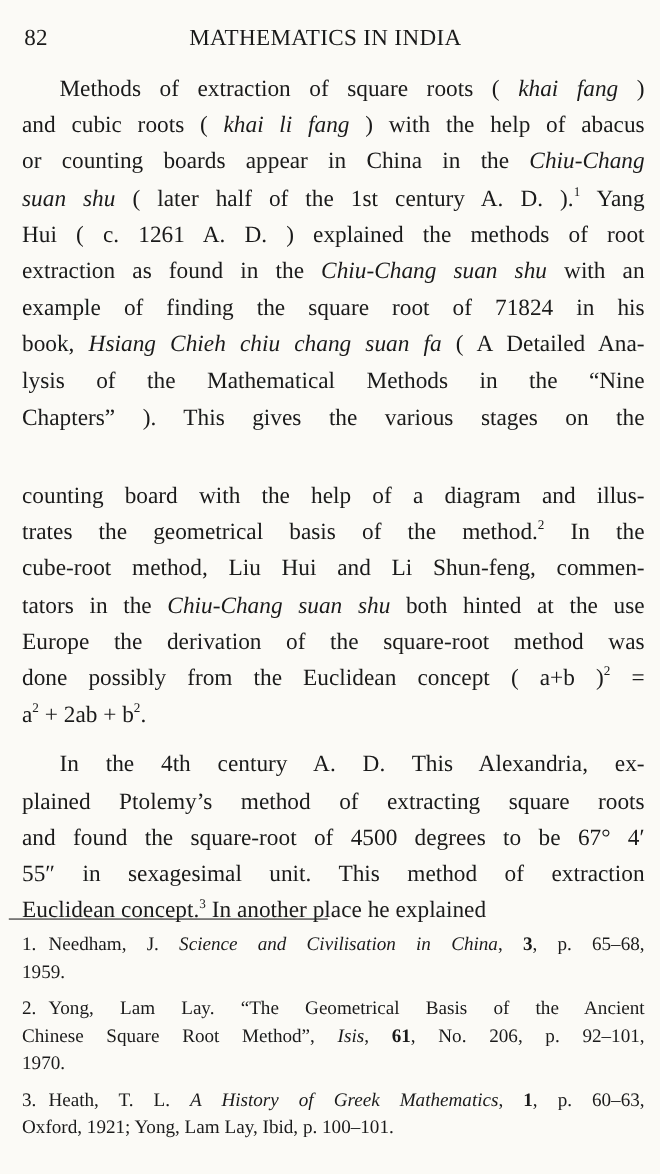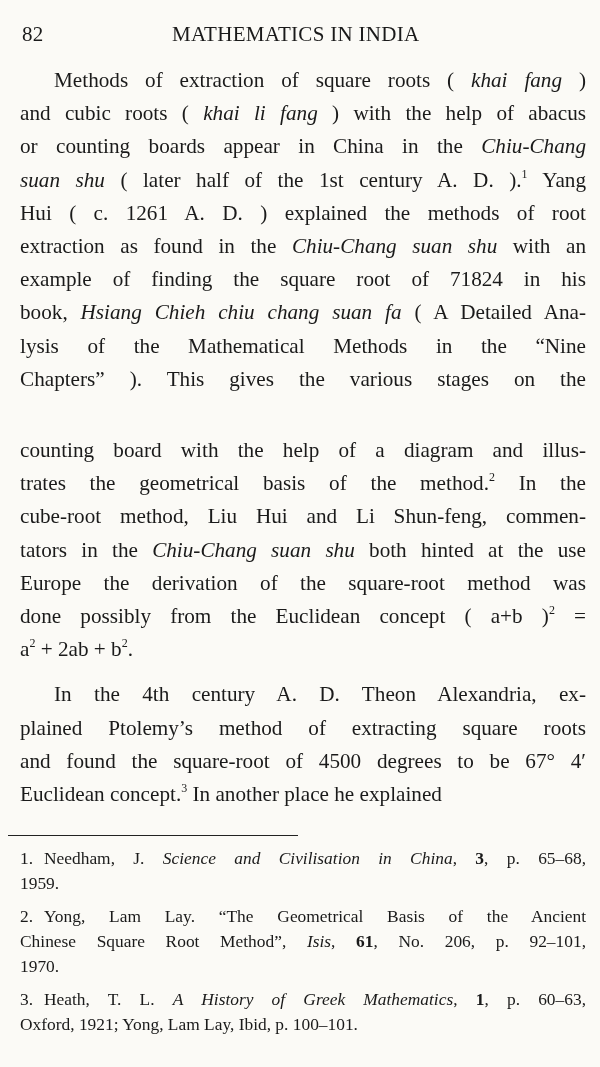--- a/index.html
+++ b/index.html
@@ -64,23 +64,24 @@
         <span class="line" style="text-indent: 0px;">Chapters” ). This gives the various stages on the</span>
         <span class="line" style="text-indent: 0px; margin-top: 38px;">counting board with the help of a diagram and illus-</span>
         <span class="line" style="text-indent: 0px;">trates the geometrical basis of the method.<sup>2</sup> In the</span>
         <span class="line" style="text-indent: 0px;">cube-root method, Liu Hui and Li Shun-feng, commen-</span>
         <span class="line" style="text-indent: 0px;">tators in the <i>Chiu-Chang suan shu</i> both hinted at the use</span>
         <span class="line" style="text-indent: 0px;">Europe the derivation of the square-root method was</span>
         <span class="line" style="text-indent: 0px;">done possibly from the Euclidean concept ( a+b )<sup>2</sup> =</span>
         <span class="line last" style="text-indent: 0px;">a<sup>2</sup> + 2ab + b<sup>2</sup>.</span>
       </p>
     <p class="para">
-        <span class="line" style="text-indent: 34px;">In the 4th century A. D. Theon Alexandria, ex-</span>
+        <span class="line" style="text-indent: 34px;">In the 4th century A. D. This Alexandria, ex-</span>
         <span class="line" style="text-indent: 0px;">plained Ptolemy’s method of extracting square roots</span>
         <span class="line" style="text-indent: 0px;">and found the square-root of 4500 degrees to be 67° 4′</span>
+        <span class="line" style="text-indent: 0px;">55″ in sexagesimal unit. This method of extraction</span>
         <span class="line last" style="text-indent: 0px;">Euclidean concept.<sup>3</sup> In another place he explained</span>
       </p>
   </div>
 
   <div class="rule"></div>
 
   <div class="footnotes">
     <p class="fn">
         <span class="fn-line"><span class="num">1.</span>Needham, J. <i>Science and Civilisation in China</i>, <b>3</b>, p. 65–68,</span>
         <span class="fn-line last">1959.</span>

